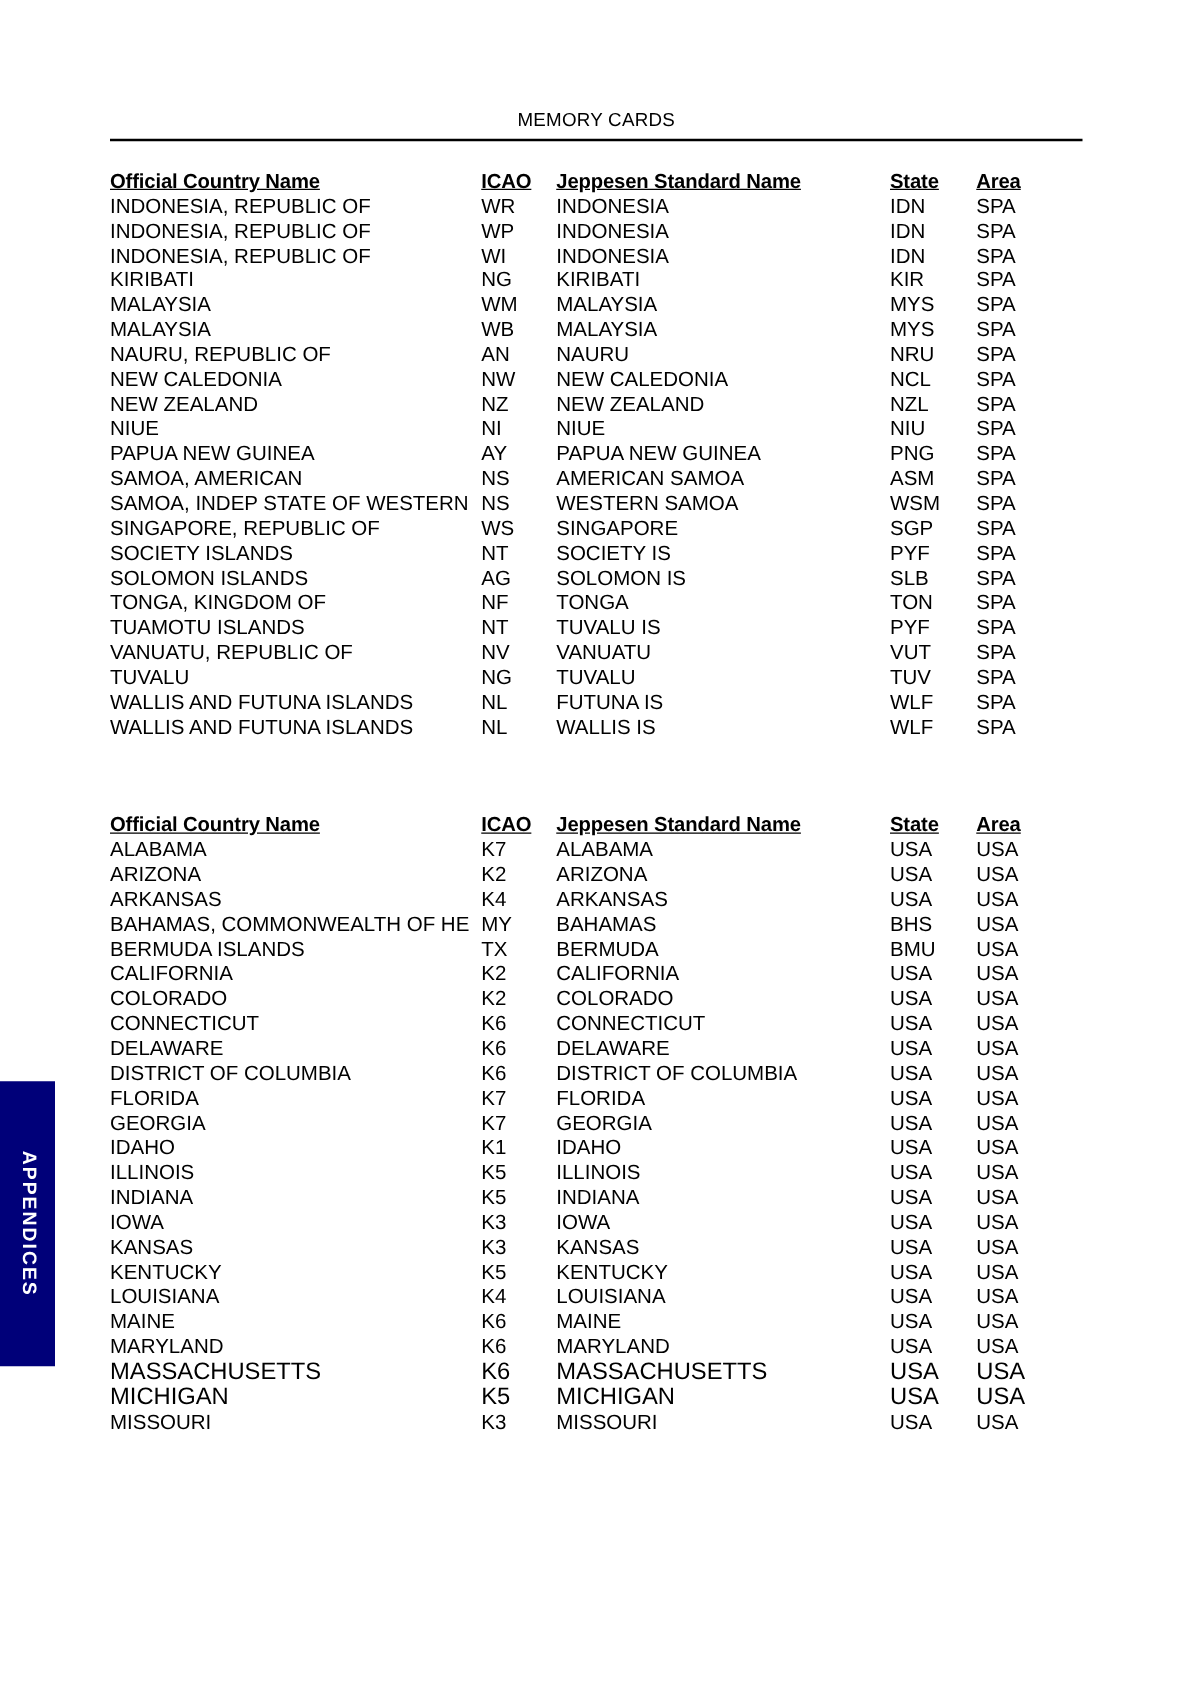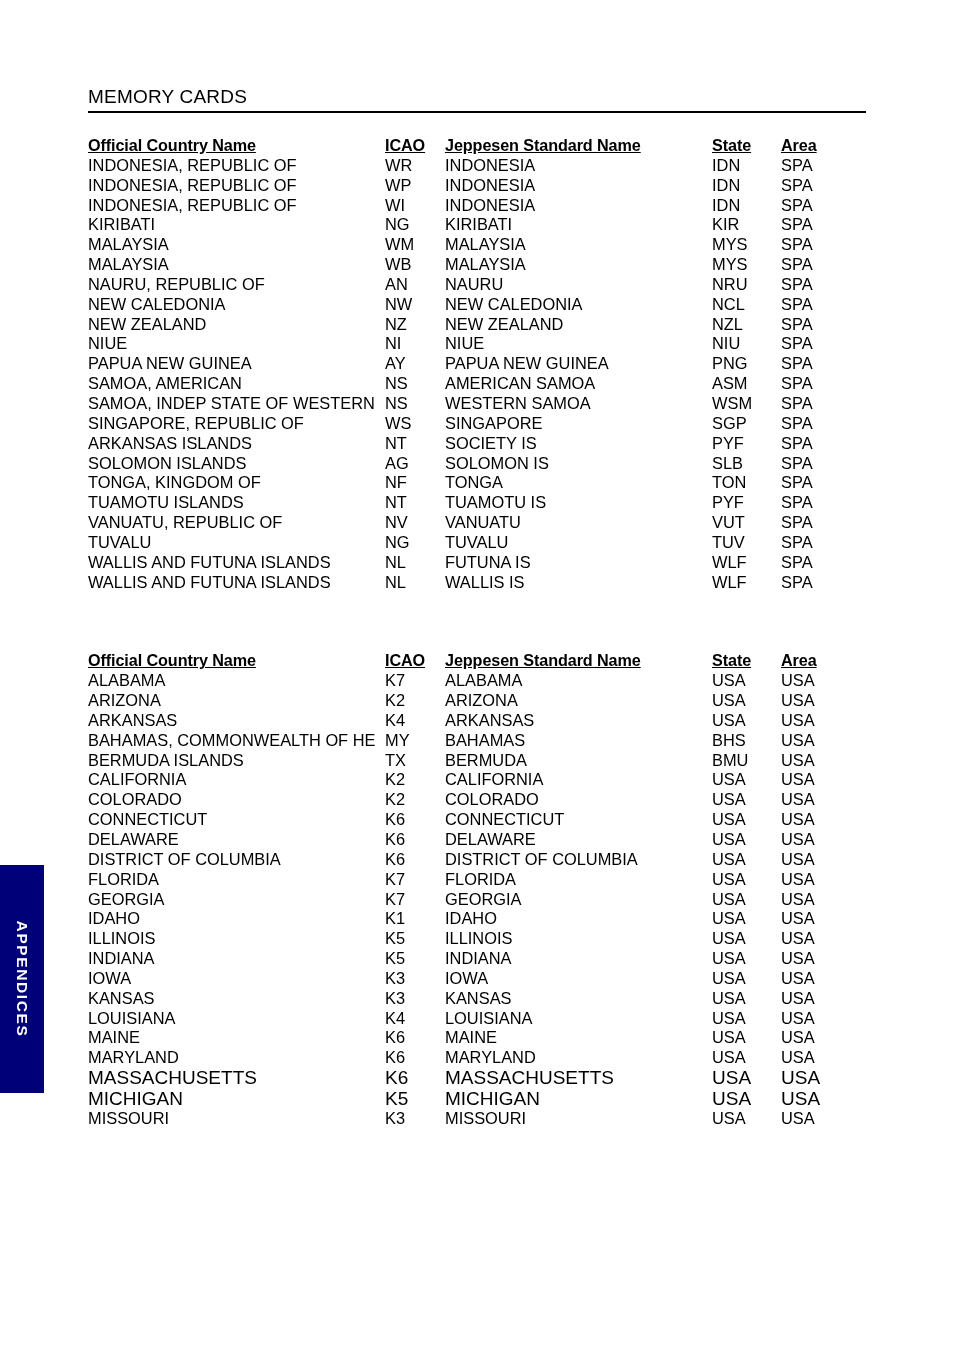--- a/index.html
+++ b/index.html
@@ -18,22 +18,22 @@
   }
 
   
   .page-header {
     position: absolute;
     left: 88px;
     top: 86px;
     width: 778px;
   }
   .page-header-title {
-    text-align: left;
-    font-size: 19px;
+    text-align: center;
+    font-size: 15px;
     letter-spacing: 0.2px;
     line-height: 22px;
     white-space: nowrap;
   }
   .page-header-rule {
     margin-top: 3px;
     height: 2px;
     background: #000000;
     width: 100%;
   }
@@ -230,21 +230,21 @@
           <td>SPA</td>
         </tr>
         <tr>
           <td>SINGAPORE, REPUBLIC OF</td>
           <td>WS</td>
           <td>SINGAPORE</td>
           <td>SGP</td>
           <td>SPA</td>
         </tr>
         <tr>
-          <td>ARKANSAS ISLANDS</td>
+          <td>SOCIETY ISLANDS</td>
           <td>NT</td>
           <td>SOCIETY IS</td>
           <td>PYF</td>
           <td>SPA</td>
         </tr>
         <tr>
           <td>SOLOMON ISLANDS</td>
           <td>AG</td>
           <td>SOLOMON IS</td>
           <td>SLB</td>
@@ -253,21 +253,21 @@
         <tr>
           <td>TONGA, KINGDOM OF</td>
           <td>NF</td>
           <td>TONGA</td>
           <td>TON</td>
           <td>SPA</td>
         </tr>
         <tr>
           <td>TUAMOTU ISLANDS</td>
           <td>NT</td>
-          <td>TUAMOTU IS</td>
+          <td>TUVALU IS</td>
           <td>PYF</td>
           <td>SPA</td>
         </tr>
         <tr>
           <td>VANUATU, REPUBLIC OF</td>
           <td>NV</td>
           <td>VANUATU</td>
           <td>VUT</td>
           <td>SPA</td>
         </tr>
@@ -425,20 +425,27 @@
           <td>USA</td>
         </tr>
         <tr>
           <td>KANSAS</td>
           <td>K3</td>
           <td>KANSAS</td>
           <td>USA</td>
           <td>USA</td>
         </tr>
         <tr>
+          <td>KENTUCKY</td>
+          <td>K5</td>
+          <td>KENTUCKY</td>
+          <td>USA</td>
+          <td>USA</td>
+        </tr>
+        <tr>
           <td>LOUISIANA</td>
           <td>K4</td>
           <td>LOUISIANA</td>
           <td>USA</td>
           <td>USA</td>
         </tr>
         <tr>
           <td>MAINE</td>
           <td>K6</td>
           <td>MAINE</td>

